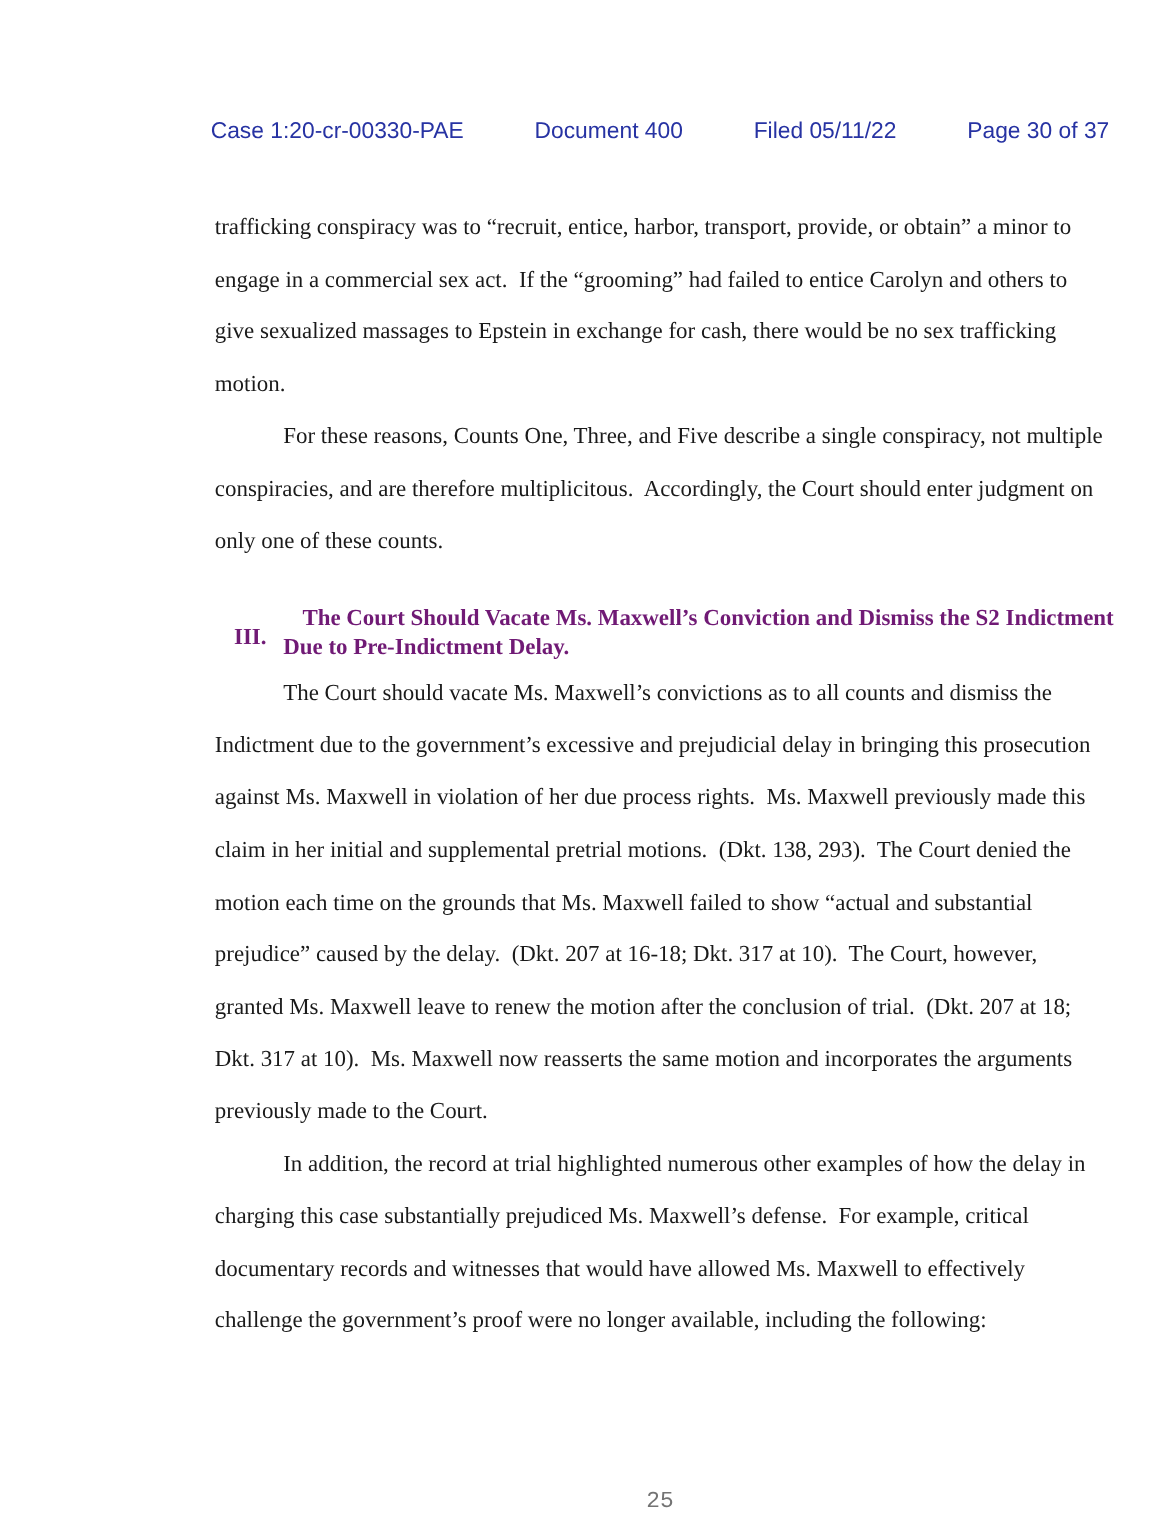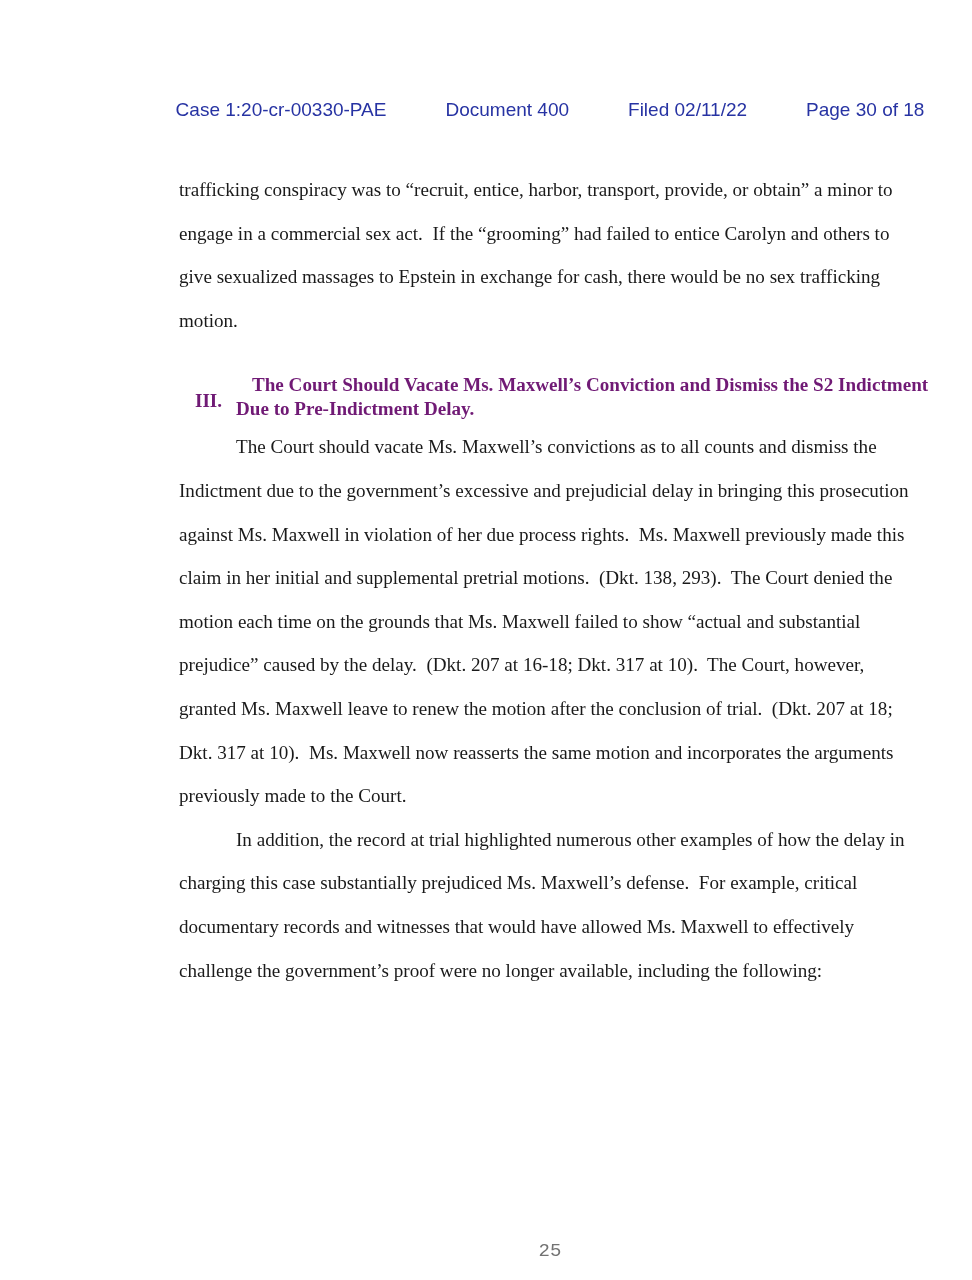--- a/index.html
+++ b/index.html
@@ -81,26 +81,27 @@
   }
 </style>
 </head>
 <body>
 
 <div class="sheet">
 
   <div class="stamp">
     <span>Case 1:20-cr-00330-PAE</span>
     <span>Document 400</span>
-    <span>Filed 02/11/22</span>
-    <span>Page 30 of 18</span>
+    <span>Filed 05/11/22</span>
+    <span>Page 30 of 37</span>
   </div>
 
   <div class="docbody">
     <p class="para">trafficking conspiracy was to “recruit, entice, harbor, transport, provide, or obtain” a minor to engage in a commercial sex act.  If the “grooming” had failed to entice Carolyn and others to give sexualized massages to Epstein in exchange for cash, there would be no sex trafficking motion.</p>
+    <p class="para indent">For these reasons, Counts One, Three, and Five describe a single conspiracy, not multiple conspiracies, and are therefore multiplicitous.  Accordingly, the Court should enter judgment on only one of these counts.</p>
     <div class="heading">
       <span class="hnum">III.</span>
       <span class="htext">The Court Should Vacate Ms. Maxwell’s Conviction and Dismiss the S2 Indictment Due to Pre-Indictment Delay.</span>
     </div>
     <p class="para indent">The Court should vacate Ms. Maxwell’s convictions as to all counts and dismiss the Indictment due to the government’s excessive and prejudicial delay in bringing this prosecution against Ms. Maxwell in violation of her due process rights.  Ms. Maxwell previously made this claim in her initial and supplemental pretrial motions.  (Dkt. 138, 293).  The Court denied the motion each time on the grounds that Ms. Maxwell failed to show “actual and substantial prejudice” caused by the delay.  (Dkt. 207 at 16-18; Dkt. 317 at 10).  The Court, however, granted Ms. Maxwell leave to renew the motion after the conclusion of trial.  (Dkt. 207 at 18; Dkt. 317 at 10).  Ms. Maxwell now reasserts the same motion and incorporates the arguments previously made to the Court.</p>
     <p class="para indent">In addition, the record at trial highlighted numerous other examples of how the delay in charging this case substantially prejudiced Ms. Maxwell’s defense.  For example, critical documentary records and witnesses that would have allowed Ms. Maxwell to effectively challenge the government’s proof were no longer available, including the following:</p>
   </div>
 
   <div class="pagenum">25</div>
 

